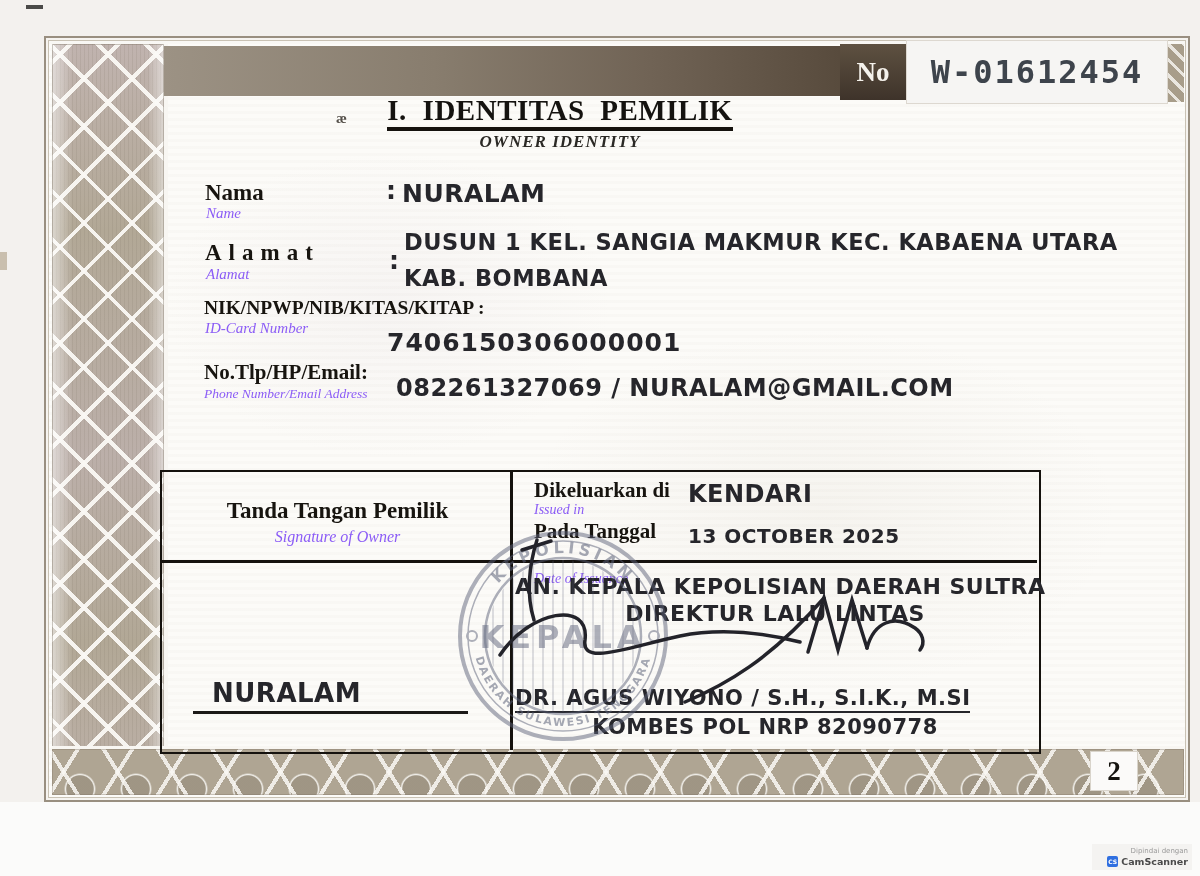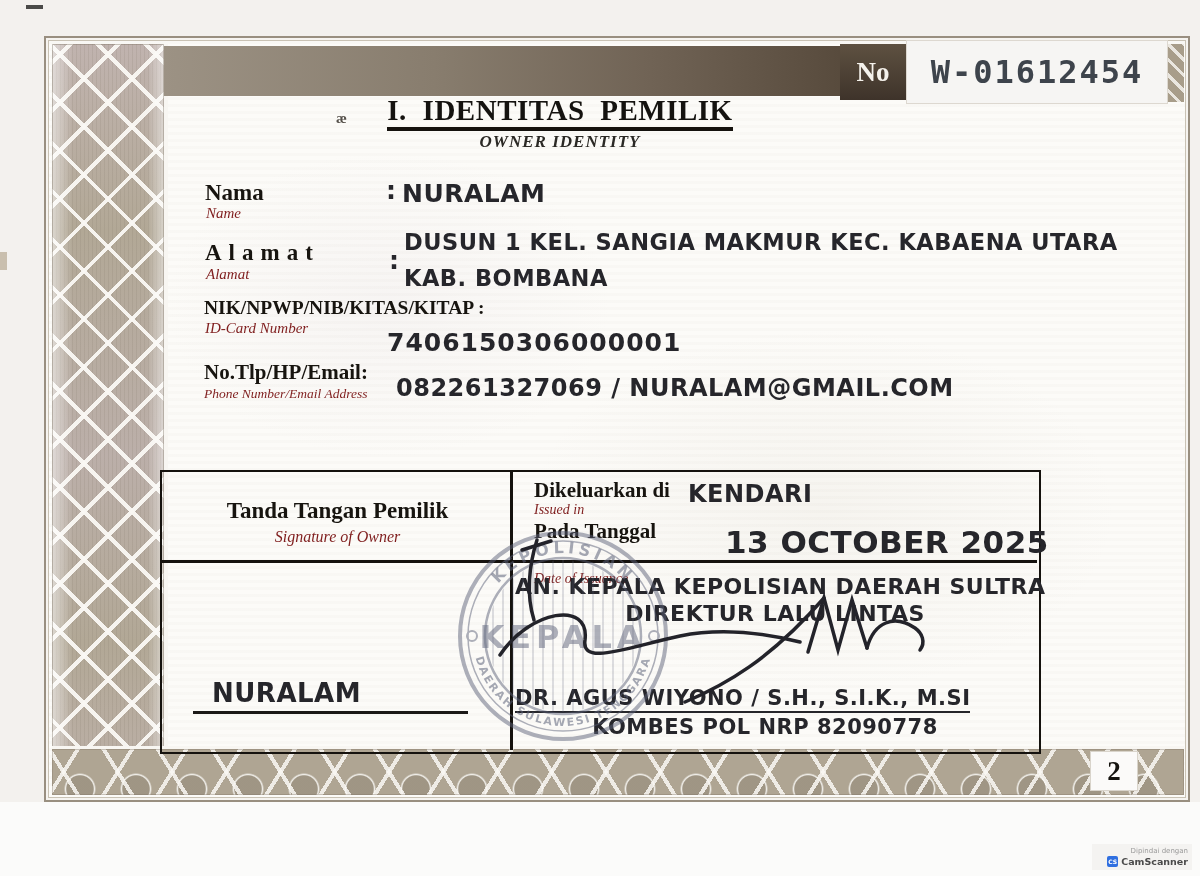--- a/index.html
+++ b/index.html
@@ -69,21 +69,21 @@
     position:absolute;left:340px;top:94px;width:440px;text-align:center;
     font-weight:bold;font-size:29px;color:#151310;letter-spacing:.5px;word-spacing:8px;
   }
   .title span{border-bottom:4px solid #15120e;padding-bottom:1px;}
   .subtitle{
     position:absolute;left:340px;top:132px;width:440px;text-align:center;
     font-style:italic;font-weight:bold;font-size:17px;color:#2b2925;letter-spacing:1px;
   }
   .section-marker{position:absolute;left:336px;top:110px;font-size:15px;color:#55504a;font-weight:bold;}
   .lbl{position:absolute;font-family:"Liberation Serif",serif;font-weight:bold;color:#17140f;white-space:nowrap;}
-  .sub{position:absolute;font-family:"Liberation Serif",serif;font-style:italic;color:#7f1d1d;white-space:nowrap;}
+  .sub{position:absolute;font-family:"Liberation Serif",serif;font-style:italic;color:#8b5cf6;white-space:nowrap;}
   .hw{position:absolute;font-family:"DejaVu Sans",sans-serif;font-weight:600;color:#26262b;letter-spacing:.5px;white-space:nowrap;}
   .table-frame{position:absolute;left:160px;top:470px;width:877px;height:280px;border:2.5px solid #15120e;}
   .tdiv-v{position:absolute;left:510px;top:470px;width:2.5px;height:280px;background:#15120e;}
   .tdiv-h{position:absolute;left:160px;top:560px;width:877px;height:2.5px;background:#15120e;}
   .center-col{text-align:center;}
   .owner-sig-line{position:absolute;left:193px;top:711px;width:275px;height:2.5px;background:#1c1a18;}
   .signer-underline{border-bottom:2px solid #26262b;padding-bottom:1px;}
   .page-number-badge{
     position:absolute;left:1091px;top:752px;width:46px;height:38px;background:#fbfaf9;
     display:flex;align-items:center;justify-content:center;
@@ -152,21 +152,21 @@
 
   <div class="lbl center-col" style="left:165px;top:498px;width:345px;font-size:23px;">Tanda Tangan Pemilik</div>
   <div class="sub center-col" style="left:165px;top:528px;width:345px;font-size:16px;font-style:italic;text-align:center;">Signature of Owner</div>
 
   <div class="lbl" style="left:534px;top:478px;font-size:21px;">Dikeluarkan di</div>
   <div class="sub" style="left:534px;top:502px;font-size:14px;">Issued in</div>
   <div class="hw" style="left:688px;top:480px;font-size:24px;">KENDARI</div>
 
   <div class="lbl" style="left:534px;top:519px;font-size:21px;text-align:right;">Pada Tanggal</div>
   <div class="sub" style="left:534px;top:571px;font-size:14px;">Date of Issuance</div>
-  <div class="hw" style="left:725px;top:524px;font-size:31px;">13 OCTOBER 2025</div>
+  <div class="hw" style="left:688px;top:524px;font-size:20px;">13 OCTOBER 2025</div>
 
   <div class="hw" style="left:515px;top:574px;width:520px;font-size:22px;text-align:center;">AN. KEPALA KEPOLISIAN DAERAH SULTRA</div>
   <div class="hw" style="left:515px;top:601px;width:520px;font-size:22px;text-align:center;">DIREKTUR LALU LINTAS</div>
 
   <div class="hw" style="left:515px;top:686px;width:520px;font-size:21px;text-align:left;"><span class="signer-underline">DR. AGUS WIYONO / S.H., S.I.K., M.SI</span></div>
   <div class="hw" style="left:515px;top:715px;width:500px;font-size:21px;text-align:center;">KOMBES POL NRP 82090778</div>
 
   <div class="hw" style="left:212px;top:678px;font-size:26px;">NURALAM</div>
   <div class="owner-sig-line"></div>
 

